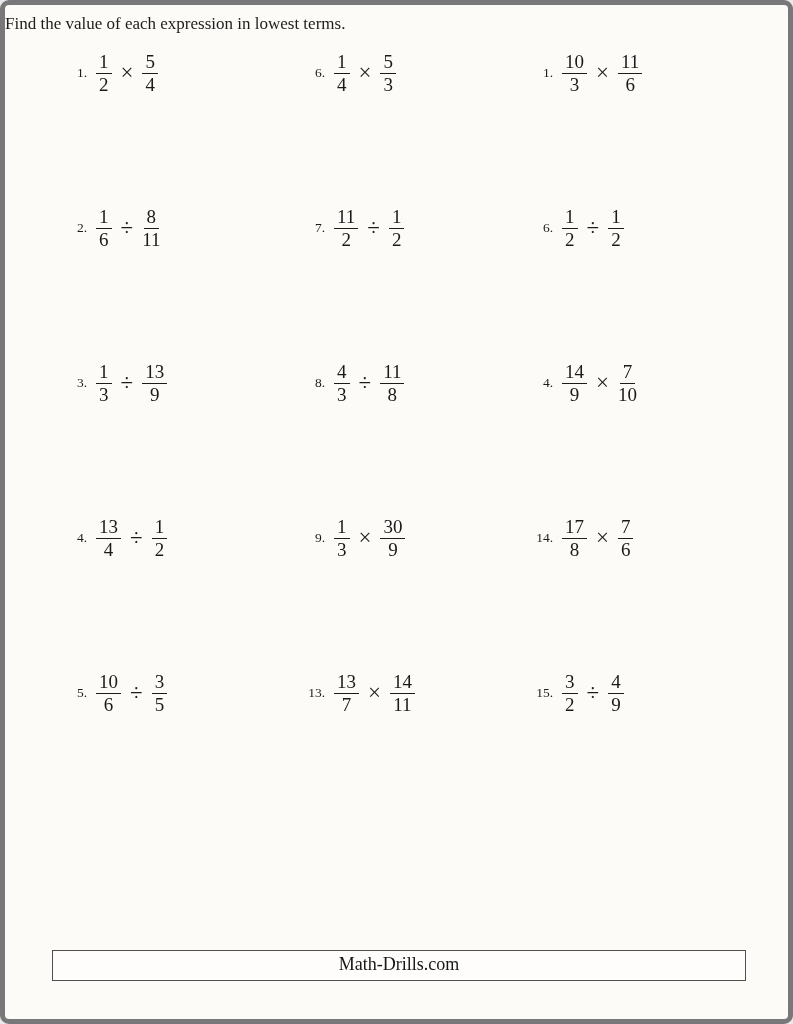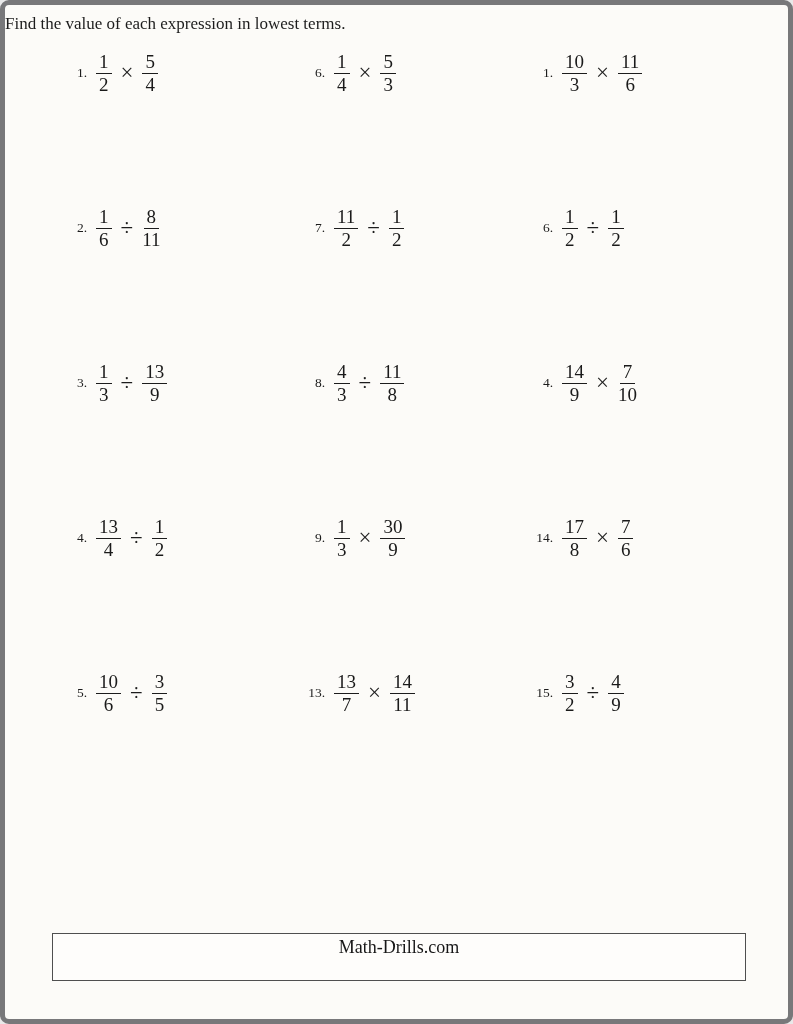--- a/index.html
+++ b/index.html
@@ -80,21 +80,21 @@
     color: #1c1c1c;
   }
   .footer-box {
     position: absolute;
     left: 47px;
     right: 42px;
     bottom: 38px;
     border: 1.5px solid #4f4f4f;
     background: #fefdfb;
     text-align: center;
-    padding: 3px 0 22px 0;
+    padding: 3px 0 5px 0;
     font-size: 18px;
     color: #171717;
   }
 </style>
 </head>
 <body>
 
 <div class="page">
 
 

